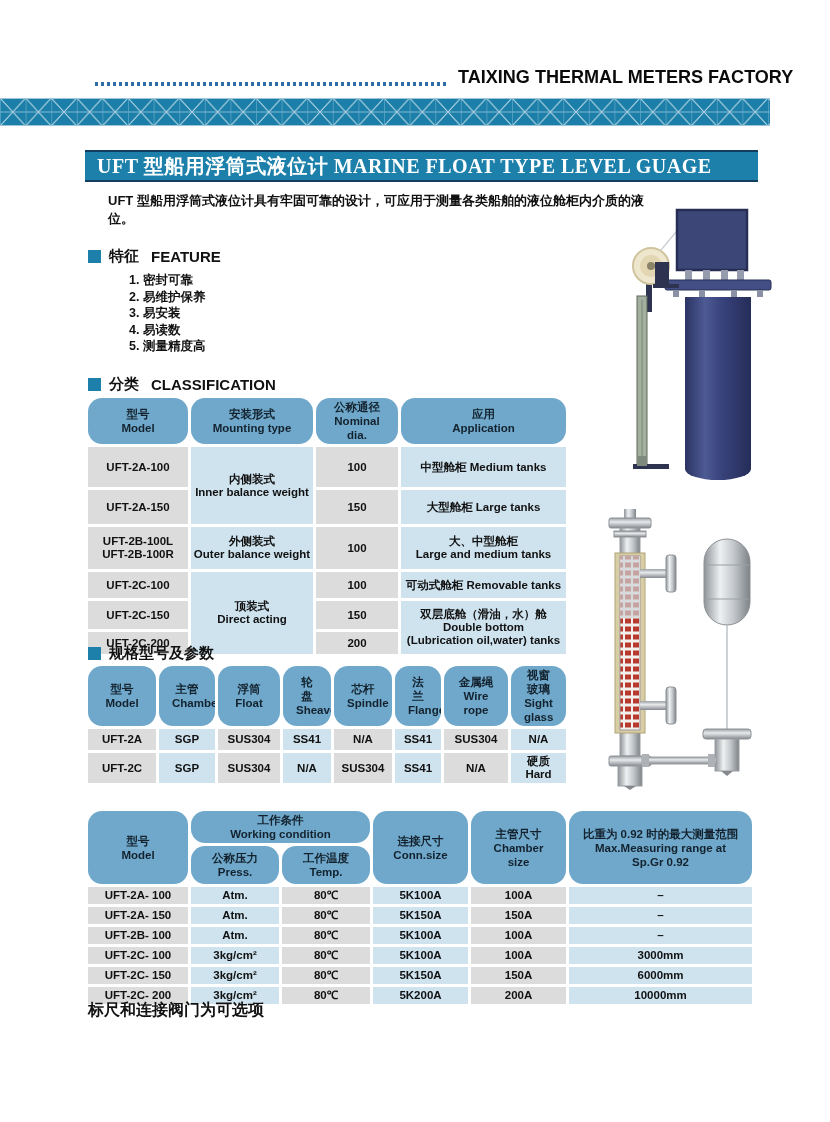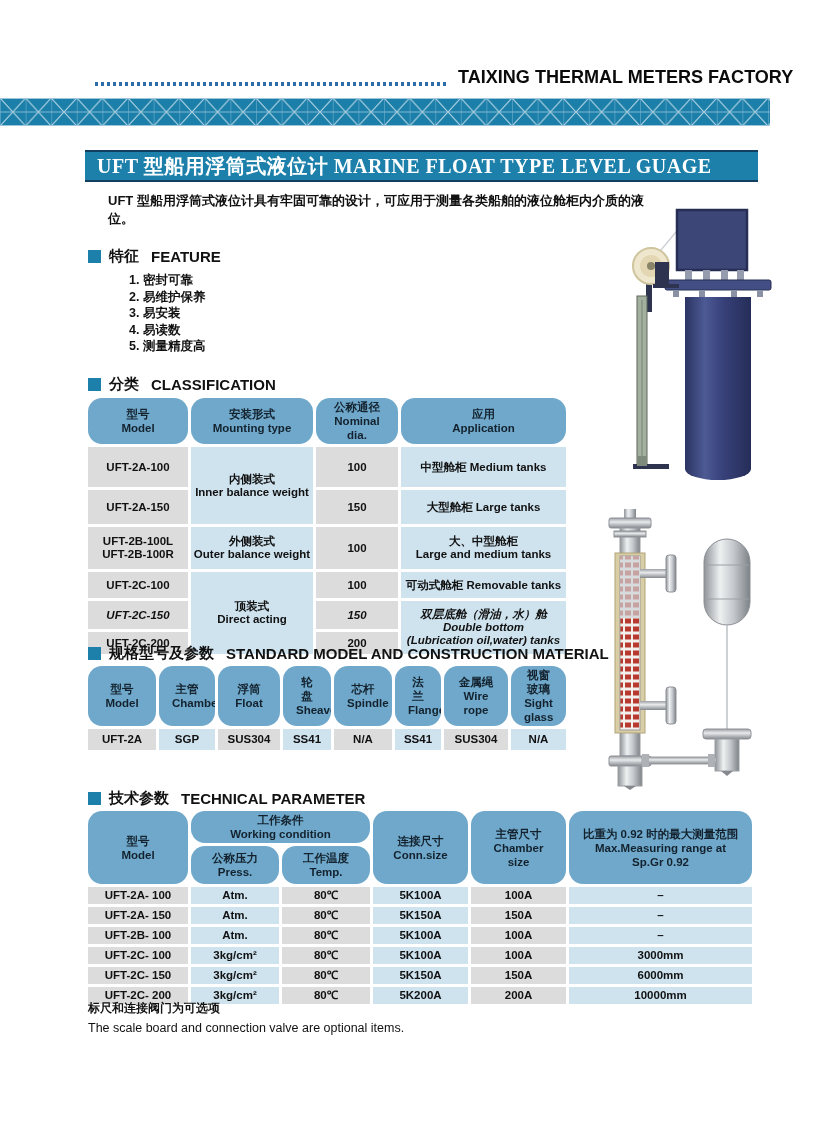--- a/index.html
+++ b/index.html
@@ -28,21 +28,21 @@
 
   .feat-list div { font-size:12.5px; font-weight:bold; line-height:16.5px; }
 
   table { border-collapse:separate; border-spacing:3px; table-layout:fixed; }
   th, td { text-align:center; vertical-align:middle; white-space:pre-line; font-weight:bold; overflow:hidden; }
   th { background:#6fa8ca; color:#13222e; font-size:11.5px; line-height:14px; padding:2px 13px;border-radius:14px; }
   td { font-size:11.5px; line-height:13px; padding:1px; }
   .cg { background:#dcdcdc; }
   .cb { background:#cfe3ef; }
 
-  .note-zh { font-size:12px; font-weight:bold; }
+  .note-zh { font-size:16px; font-weight:bold; }
   .note-en { font-size:12.5px; margin-top:4px; }
 </style>
 </head>
 <body>
 
 <div class="page">
 
   <div class="abs dotline" style="top:82px; left:95px; width:352px;"></div>
   <div class="abs company" style="top:66px; left:458px;">TAIXING THERMAL METERS FACTORY</div>
 
@@ -126,38 +126,37 @@
         <td class="cb">大、中型舱柜
 Large and medium tanks</td>
       </tr>
       <tr style="height:26px;">
         <td class="cg">UFT-2C-100</td>
         <td class="cb" rowspan="3">顶装式
 Direct acting</td>
         <td class="cg">100</td>
         <td class="cb">可动式舱柜 Removable tanks</td>
       </tr>
-      <tr style="height:28px;font-style:italic;">
+      <tr style="height:28px;">
         <td class="cg">UFT-2C-150</td>
         <td class="cg">150</td>
         <td class="cb" rowspan="2">双层底舱（滑油，水）舱
 Double bottom
 (Lubrication oil,water) tanks</td>
       </tr>
       <tr style="height:22px;">
         <td class="cg">UFT-2C-200</td>
         <td class="cg">200</td>
       </tr>
     </tbody>
   </table>
 
   <div class="abs sec-head" style="top:644px; left:88px;">
     <span class="sec-sq"></span>
     <span class="sec-zh">规格型号及参数</span>
-    <span>STANDARD MODEL AND CONSTRUCTION MATERIAL</span>
   </div>
   <table class="abs" style="top:663px; left:85px; width:484px;">
     <colgroup>
         <col style="width:68px">
         <col style="width:56px">
         <col style="width:62px">
         <col style="width:48px">
         <col style="width:58px">
         <col style="width:46px">
         <col style="width:64px">
@@ -187,28 +186,34 @@
       <tr style="height:21px;margin-top:6px;">
         <td class="cg">UFT-2A</td>
         <td class="cb">SGP</td>
         <td class="cg">SUS304</td>
         <td class="cb">SS41</td>
         <td class="cg">N/A</td>
         <td class="cb">SS41</td>
         <td class="cg">SUS304</td>
         <td class="cb">N/A</td>
       </tr>
+      <tr style="height:30px;">
+        <td class="cg">UFT-2C</td>
+        <td class="cb">SGP</td>
+        <td class="cg">SUS304</td>
+        <td class="cb">N/A</td>
+        <td class="cg">SUS304</td>
+        <td class="cb">SS41</td>
+        <td class="cg">N/A</td>
+        <td class="cb">硬质
+Hard</td>
+      </tr>
     </tbody>
   </table>
 
-  <div class="abs sec-head" style="top:789px; left:88px;">
-    <span class="sec-sq"></span>
-    <span class="sec-zh">技术参数</span>
-    <span>TECHNICAL PARAMETER</span>
-  </div>
   <table class="abs" style="top:808px; left:85px; width:670px;">
     <colgroup>
         <col style="width:100px">
         <col style="width:88px">
         <col style="width:88px">
         <col style="width:95px">
         <col style="width:95px">
         <col style="width:183px">
       </colgroup>
     <thead>
@@ -278,21 +283,20 @@
         <td class="cg">80℃</td>
         <td class="cb">5K200A</td>
         <td class="cg">200A</td>
         <td class="cb">10000mm</td>
       </tr>
     </tbody>
   </table>
 
   <div class="abs" style="top:1000px; left:88px;">
     <div class="note-zh">标尺和连接阀门为可选项</div>
-    <div class="note-en">The scale board and connection valve are optional items.</div>
   </div>
 
   <svg class="abs" style="top:200px; left:615px;" width="180" height="300" viewBox="0 0 180 300">
     <defs>
       <linearGradient id="cyl" x1="0" y1="0" x2="1" y2="0">
         <stop offset="0" stop-color="#2b3462"></stop>
           <stop offset="0.3" stop-color="#4d5a94"></stop>
         <stop offset="0.55" stop-color="#39437c"></stop>
           <stop offset="1" stop-color="#252d58"></stop>
       </linearGradient>

